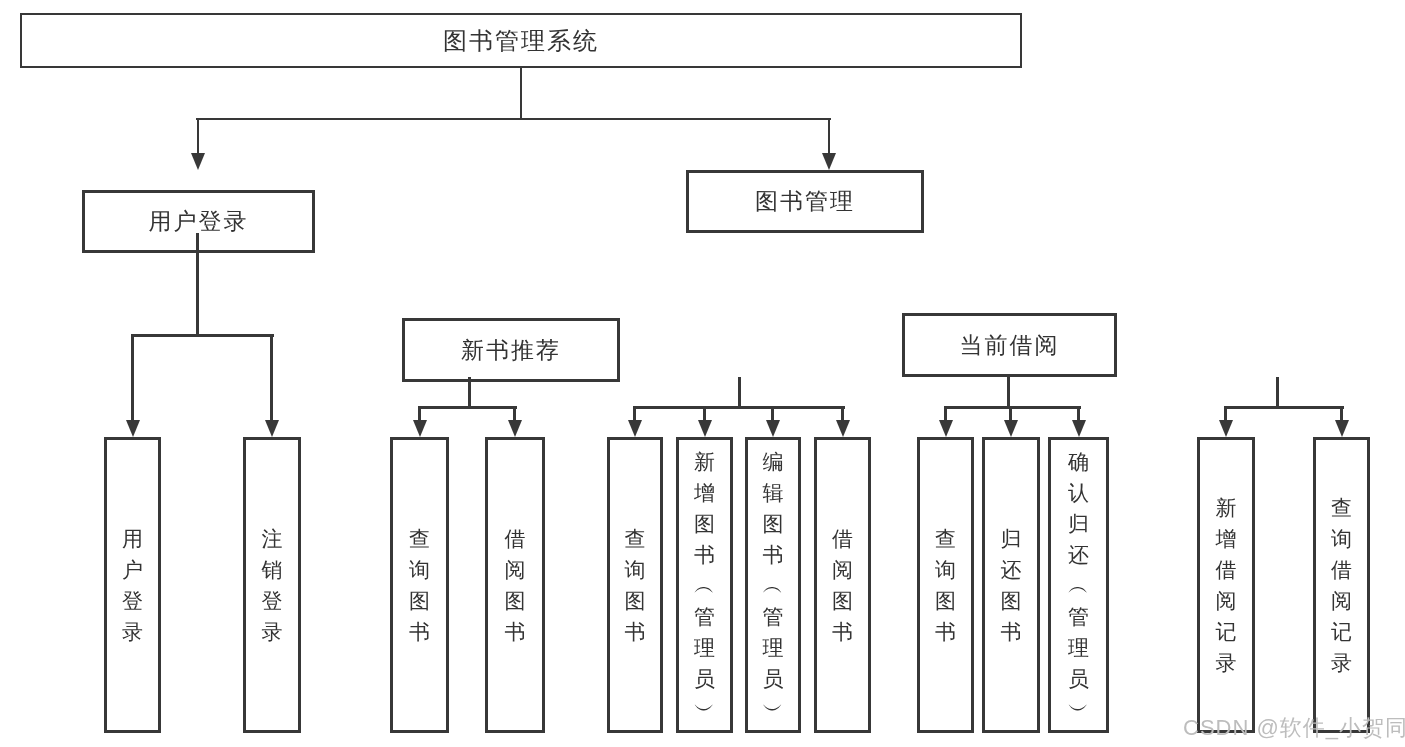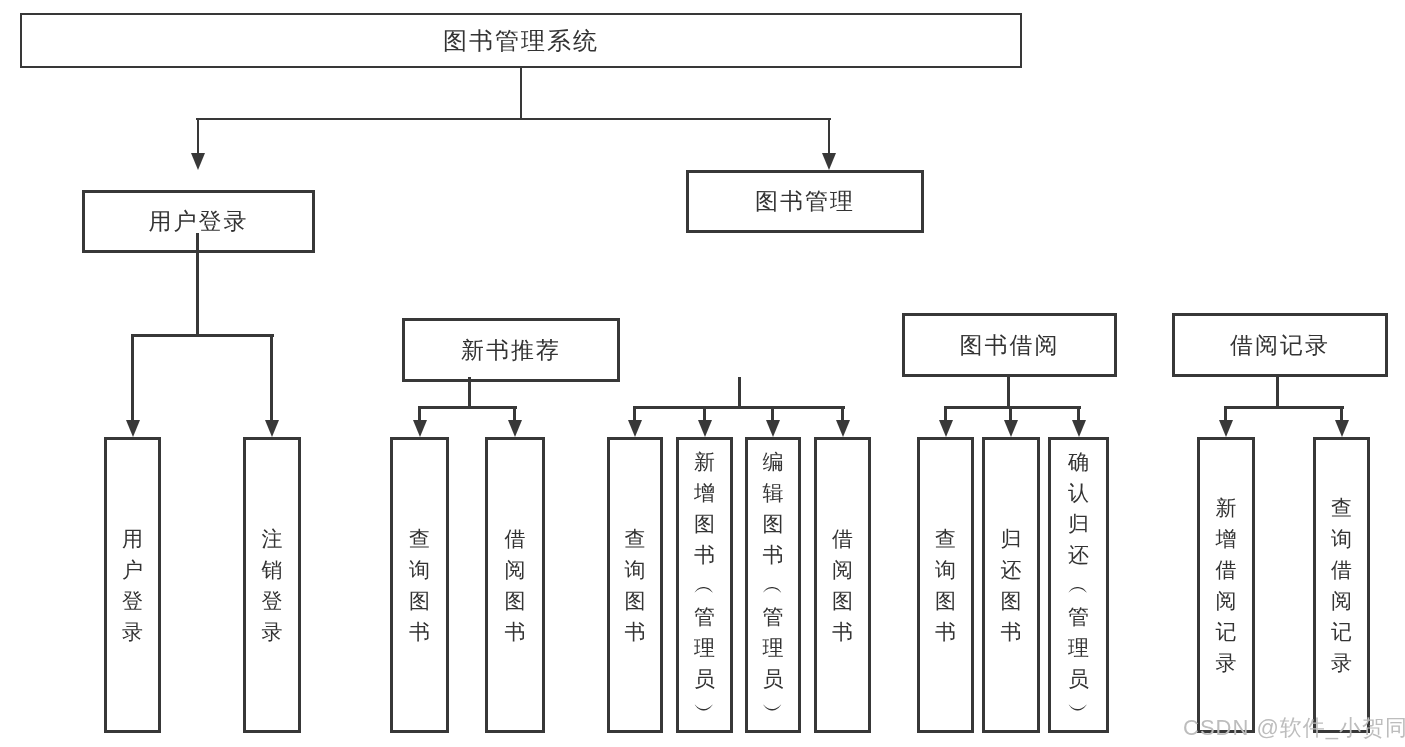--- a/index.html
+++ b/index.html
@@ -65,22 +65,21 @@
 <body>
 
 <div class="canvas" id="canvas">
 
   <div class="node root" style="left:20px;top:13px;width:1002px;height:55px;">图书管理系统</div>
 
   <div class="node" style="left:82px;top:170px;width:233px;height:63px;margin-top:20px;">用户登录</div>
   <div class="node" style="left:686px;top:170px;width:238px;height:63px;">图书管理</div>
 
   <div class="node" style="left:362px;top:318px;width:218px;height:64px;margin-left:40px;">新书推荐</div>
-  <div class="node" style="left:902px;top:313px;width:215px;height:64px;">图书借阅</div>
-  <div class="node" style="left:1172px;top:313px;width:216px;height:64px;">借阅记录</div>
+  <div class="node" style="left:902px;top:313px;width:215px;height:64px;">当前借阅</div>
 
   <div class="leaf vtext" style="left:104px;top:437px;width:57px;height:296px;">
       <span class="vchar">用</span>
       <span class="vchar">户</span>
       <span class="vchar">登</span>
       <span class="vchar">录</span>
     </div>
   <div class="leaf vtext" style="left:243px;top:437px;width:58px;height:296px;">
       <span class="vchar">注</span>
       <span class="vchar">销</span>

